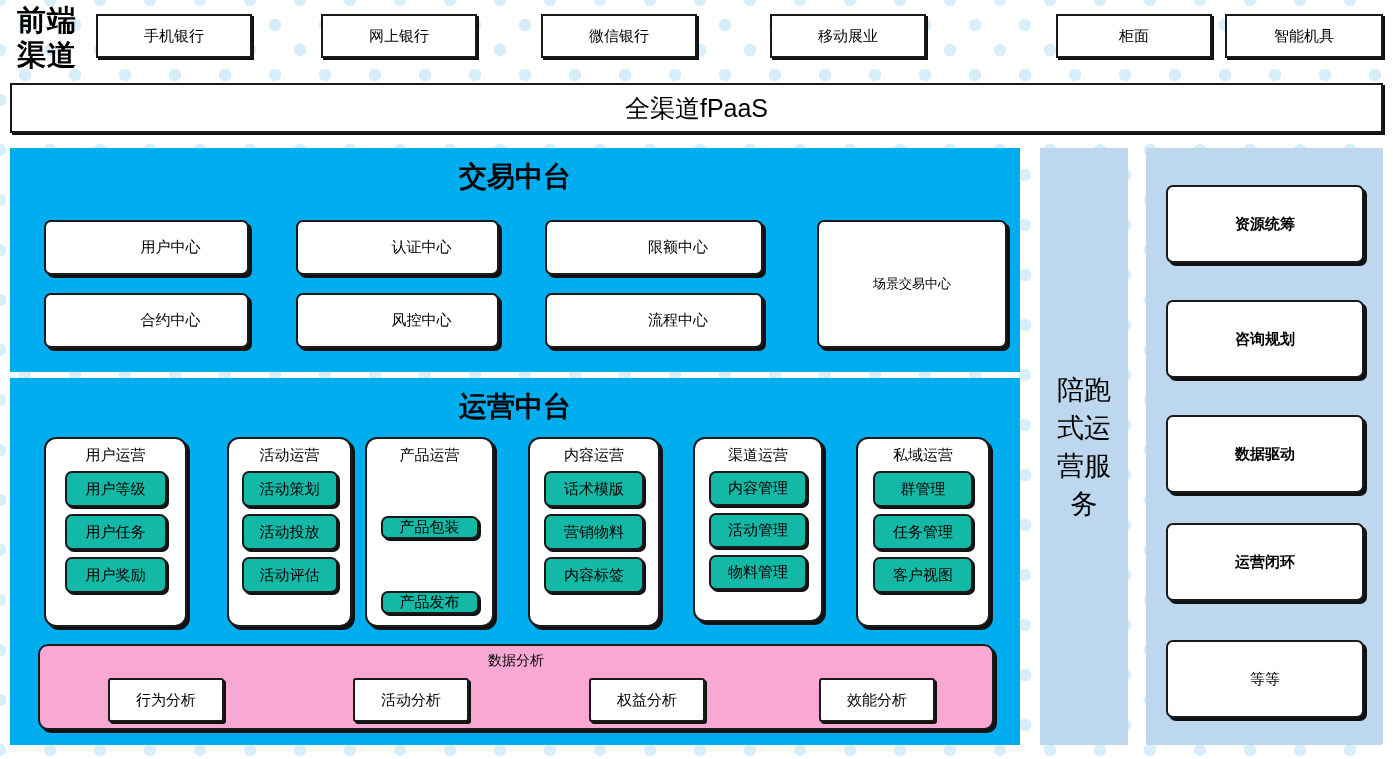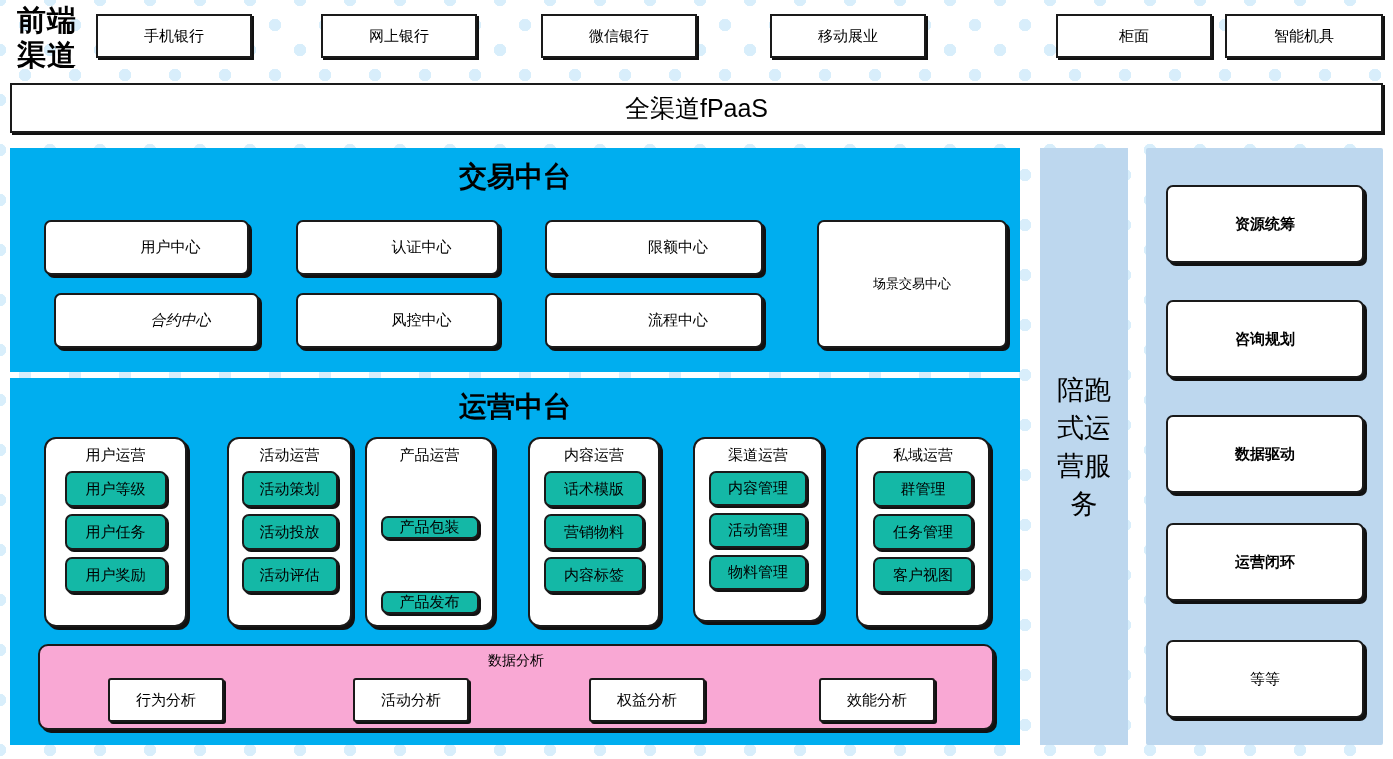--- a/index.html
+++ b/index.html
@@ -142,21 +142,21 @@
 
   <div class="abs card sq" id="fpaas">全渠道fPaaS</div>
 
   <div class="abs cyan" id="trade-panel">
     <div class="panel-title">交易中台</div>
 
     <div class="abs card rnd-sm trade-box" style="left:34px;top:72px;width:205px;">用户中心</div>
     <div class="abs card rnd-sm trade-box" style="left:286px;top:72px;width:203px;">认证中心</div>
     <div class="abs card rnd-sm trade-box" style="left:535px;top:72px;width:218px;">限额中心</div>
 
-    <div class="abs card rnd-sm trade-box" style="left:44px;top:145px;width:205px;font-style:italic;">合约中心</div>
+    <div class="abs card rnd-sm trade-box" style="left:34px;top:145px;width:205px;">合约中心</div>
     <div class="abs card rnd-sm trade-box" style="left:286px;top:145px;width:203px;">风控中心</div>
     <div class="abs card rnd-sm trade-box" style="left:535px;top:145px;width:218px;">流程中心</div>
 
     <div class="abs card rnd-sm" style="left:790px;top:72px;width:190px;height:128px;font-size:13px;margin-left:17px;">场景交易中心</div>
   </div>
 
   <div class="abs cyan" id="ops-panel">
     <div class="panel-title">运营中台</div>
 
     <div class="abs ops-col" style="left:34px;top:59px;width:143px;height:190px;">

